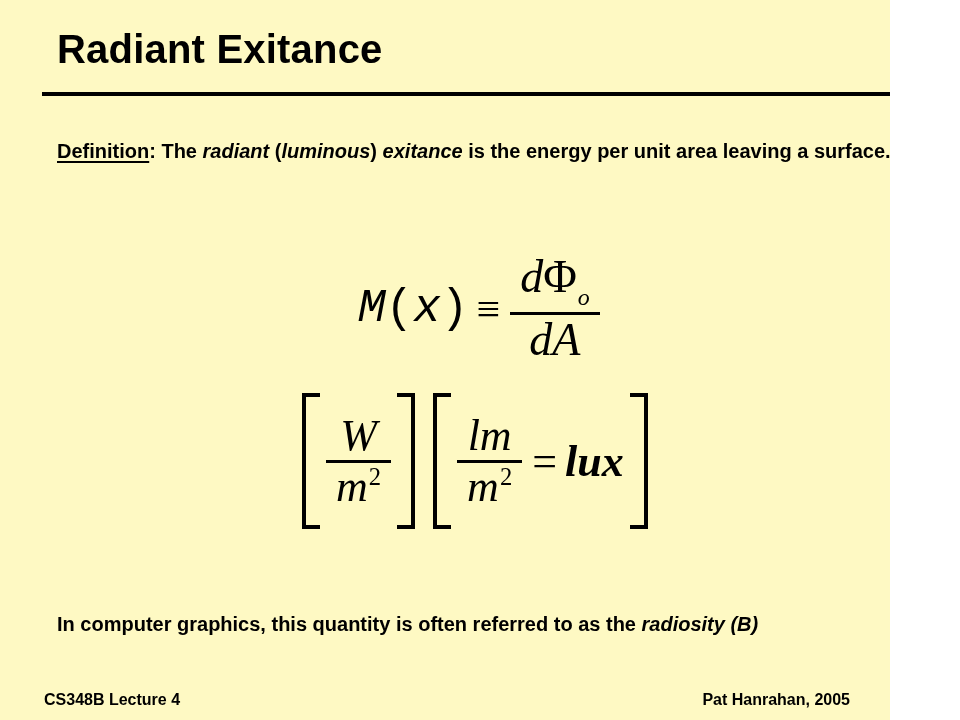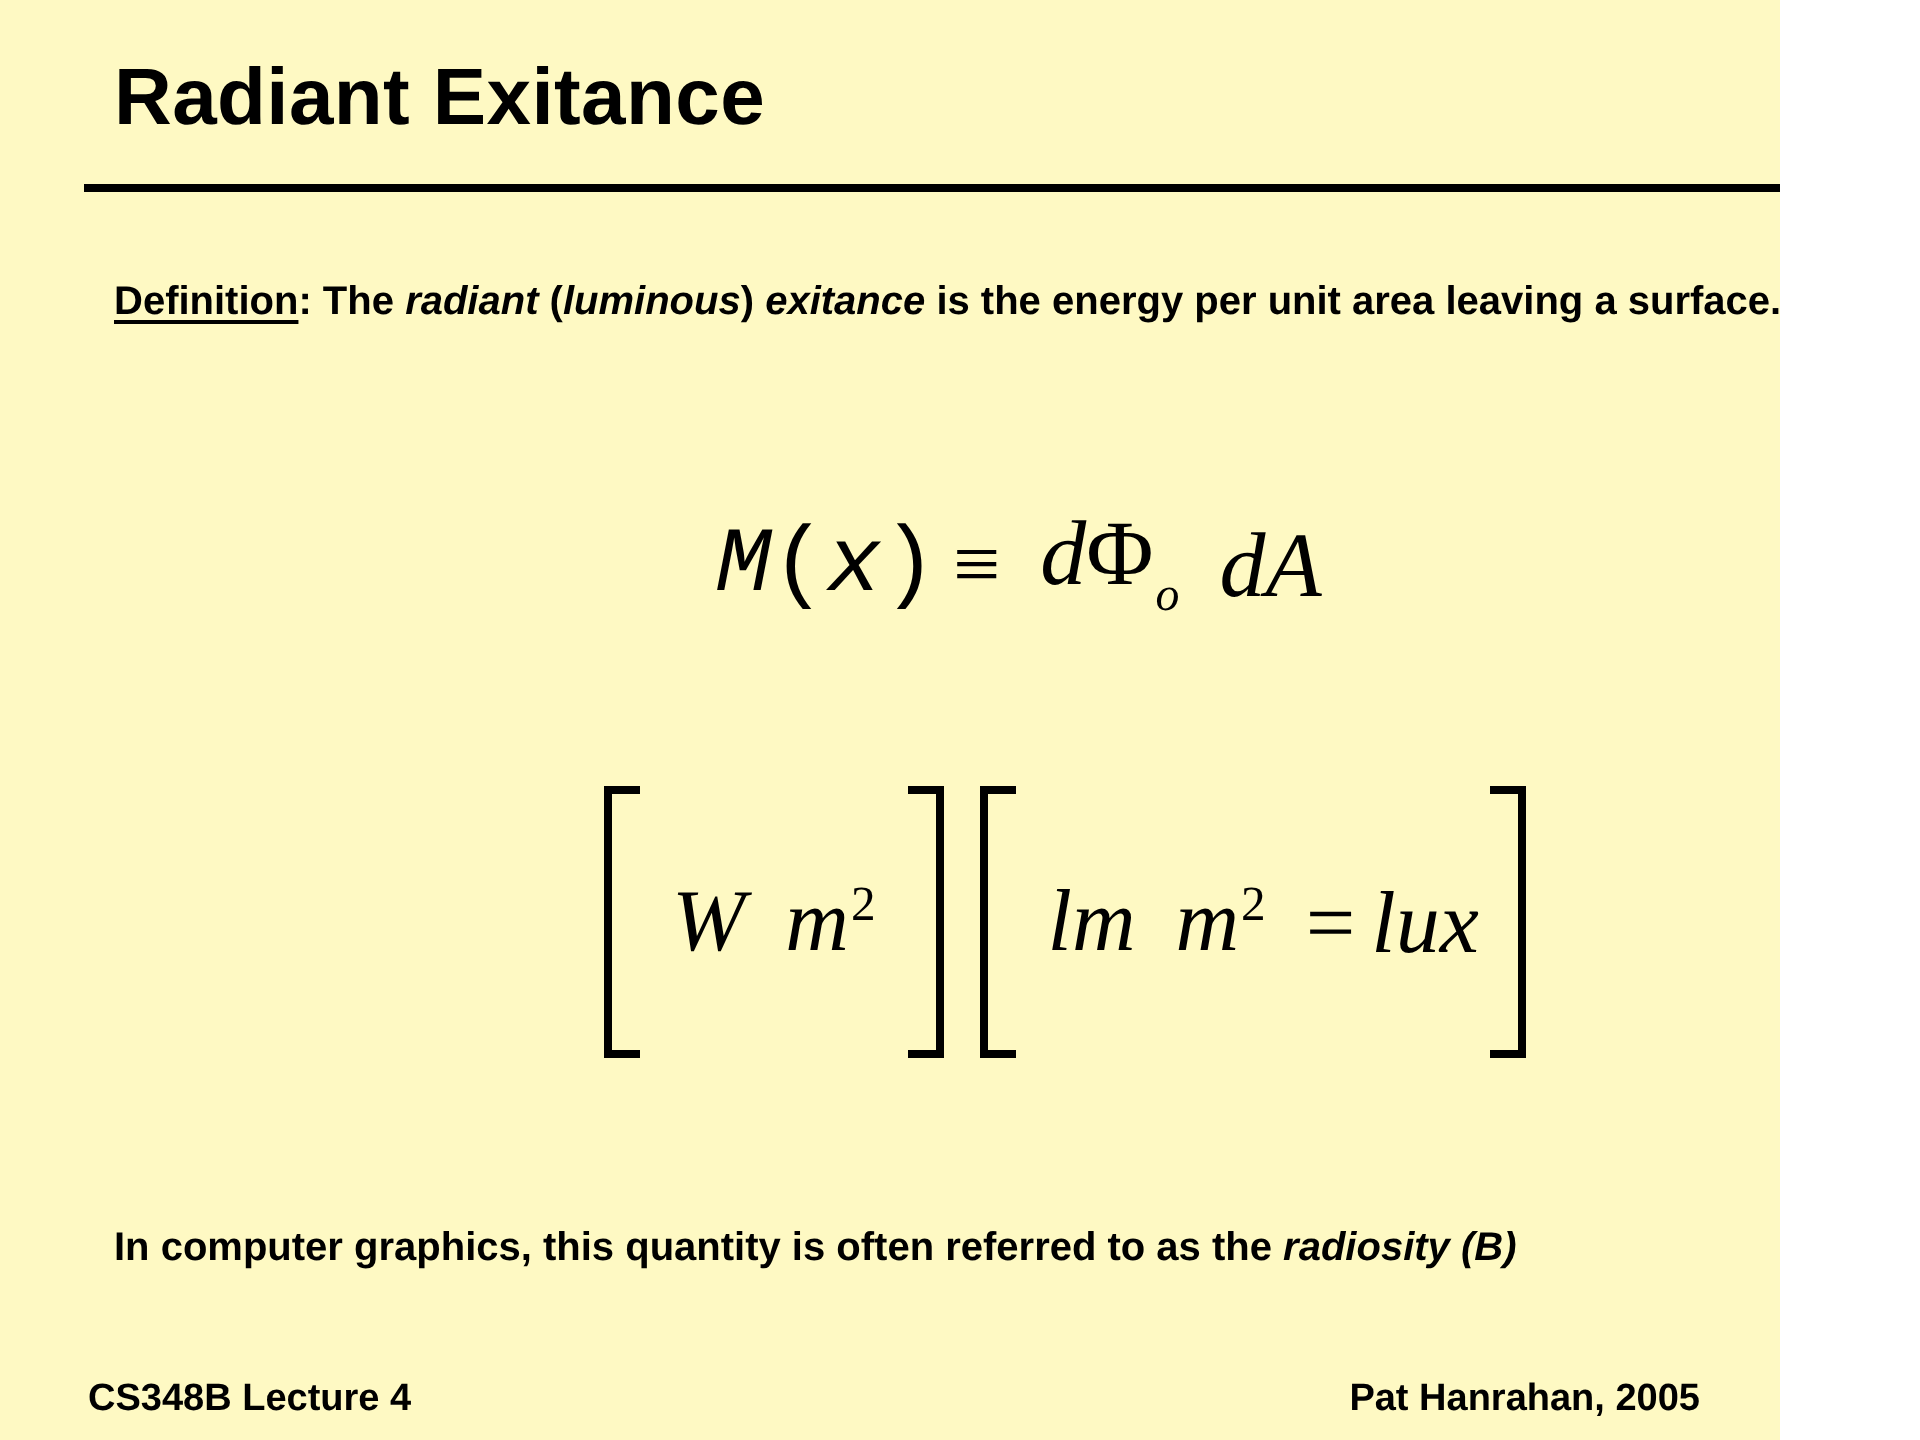--- a/index.html
+++ b/index.html
@@ -78,21 +78,21 @@
   }
   #main-equation .paren { font-style: normal; }
   #main-equation .equiv {
     font-style: normal;
     margin: 0 10px 0 8px;
     font-size: 42px;
   }
 
   .frac {
     display: inline-flex;
-    flex-direction: row;
+    flex-direction: column;
     align-items: center;
     vertical-align: middle;
     line-height: 1;
   }
   .frac .num,
   .frac .den {
     padding: 2px 10px;
     white-space: nowrap;
   }
   .frac .bar {
@@ -147,29 +147,30 @@
     display: flex;
     align-items: center;
     padding: 0 6px;
   }
   .bracket-body .eq-sign {
     font-style: normal;
     margin: 0 8px 0 10px;
   }
   .bracket-body .lux {
     font-style: italic;
+    font-weight: bold;
   }
 
   
   .footer-text {
     position: absolute;
     top: 690px;
     font-family: "Liberation Sans", sans-serif;
     font-weight: bold;
-    font-size: 19px;
+    font-size: 16px;
     line-height: 20px;
     color: #000000;
     white-space: nowrap;
   }
   #footer-left  { left: 44px; }
   #footer-right { right: 40px; text-align: right; }
 </style>
 </head>
 <body>
 

